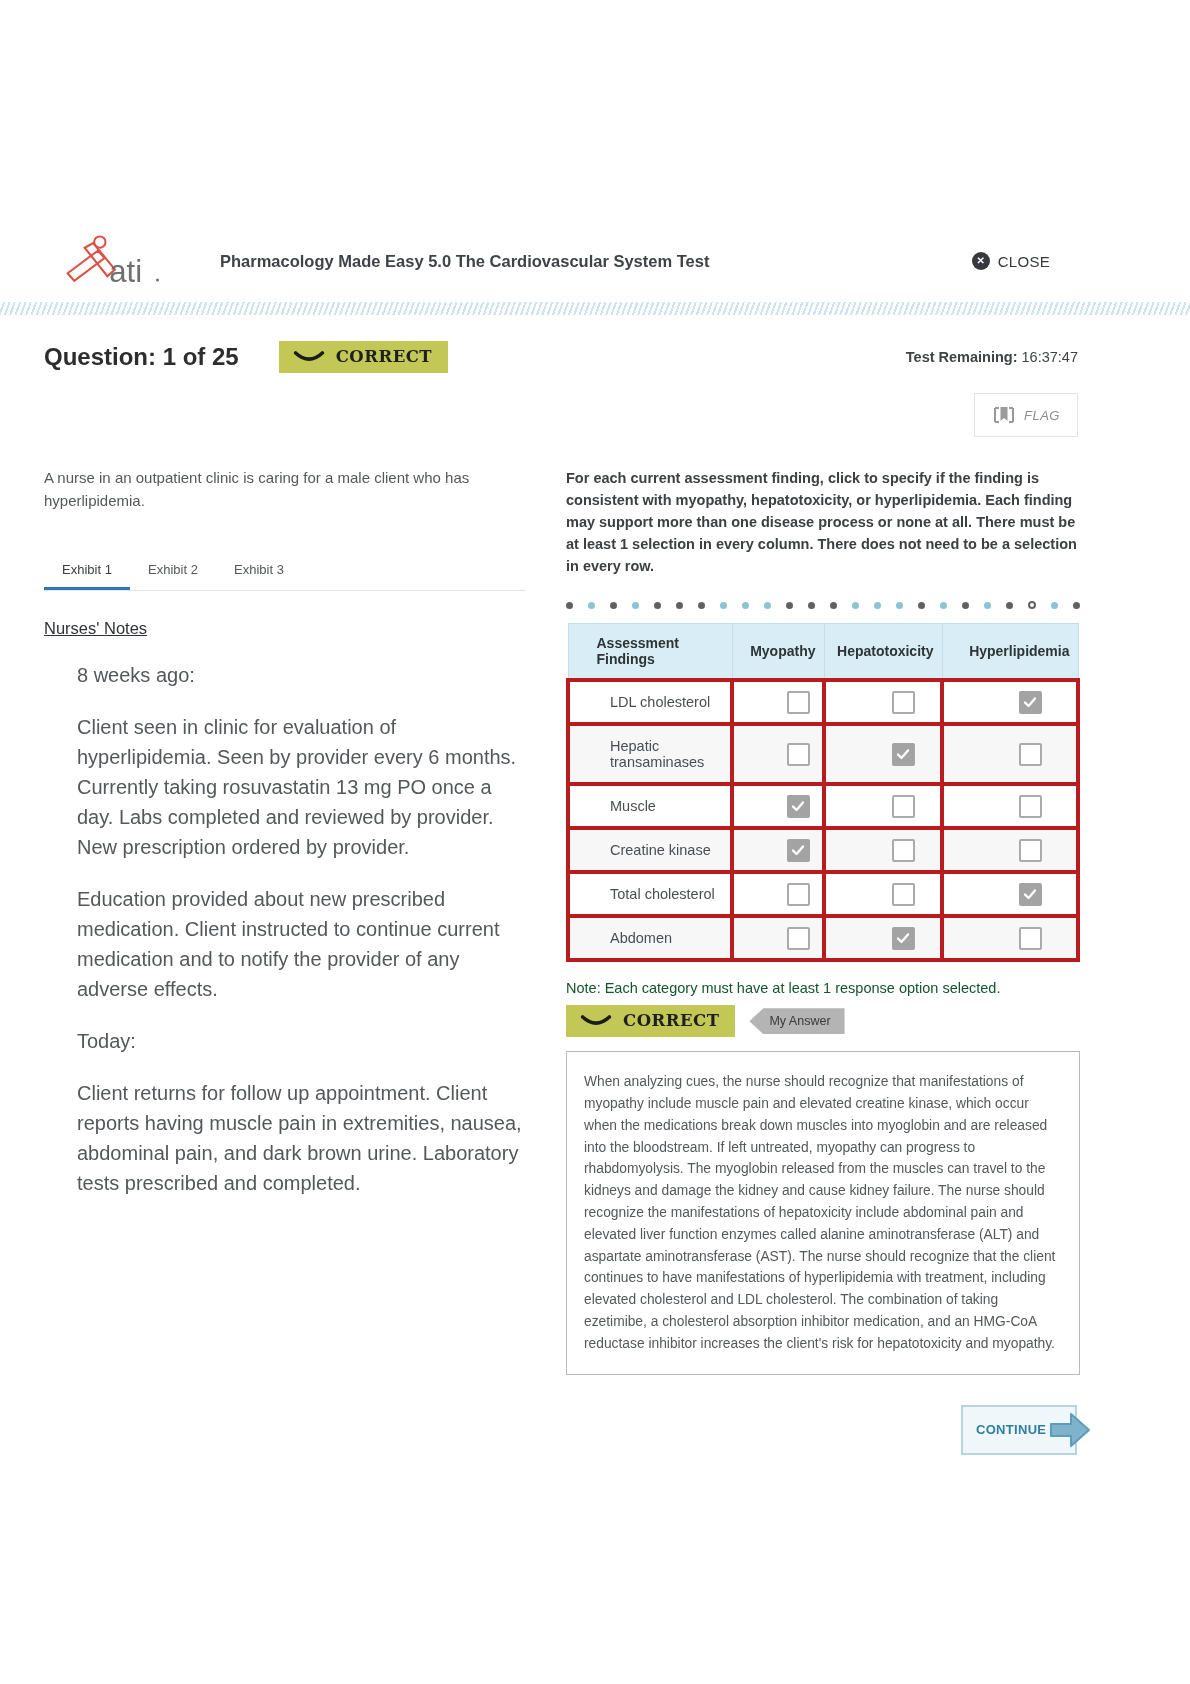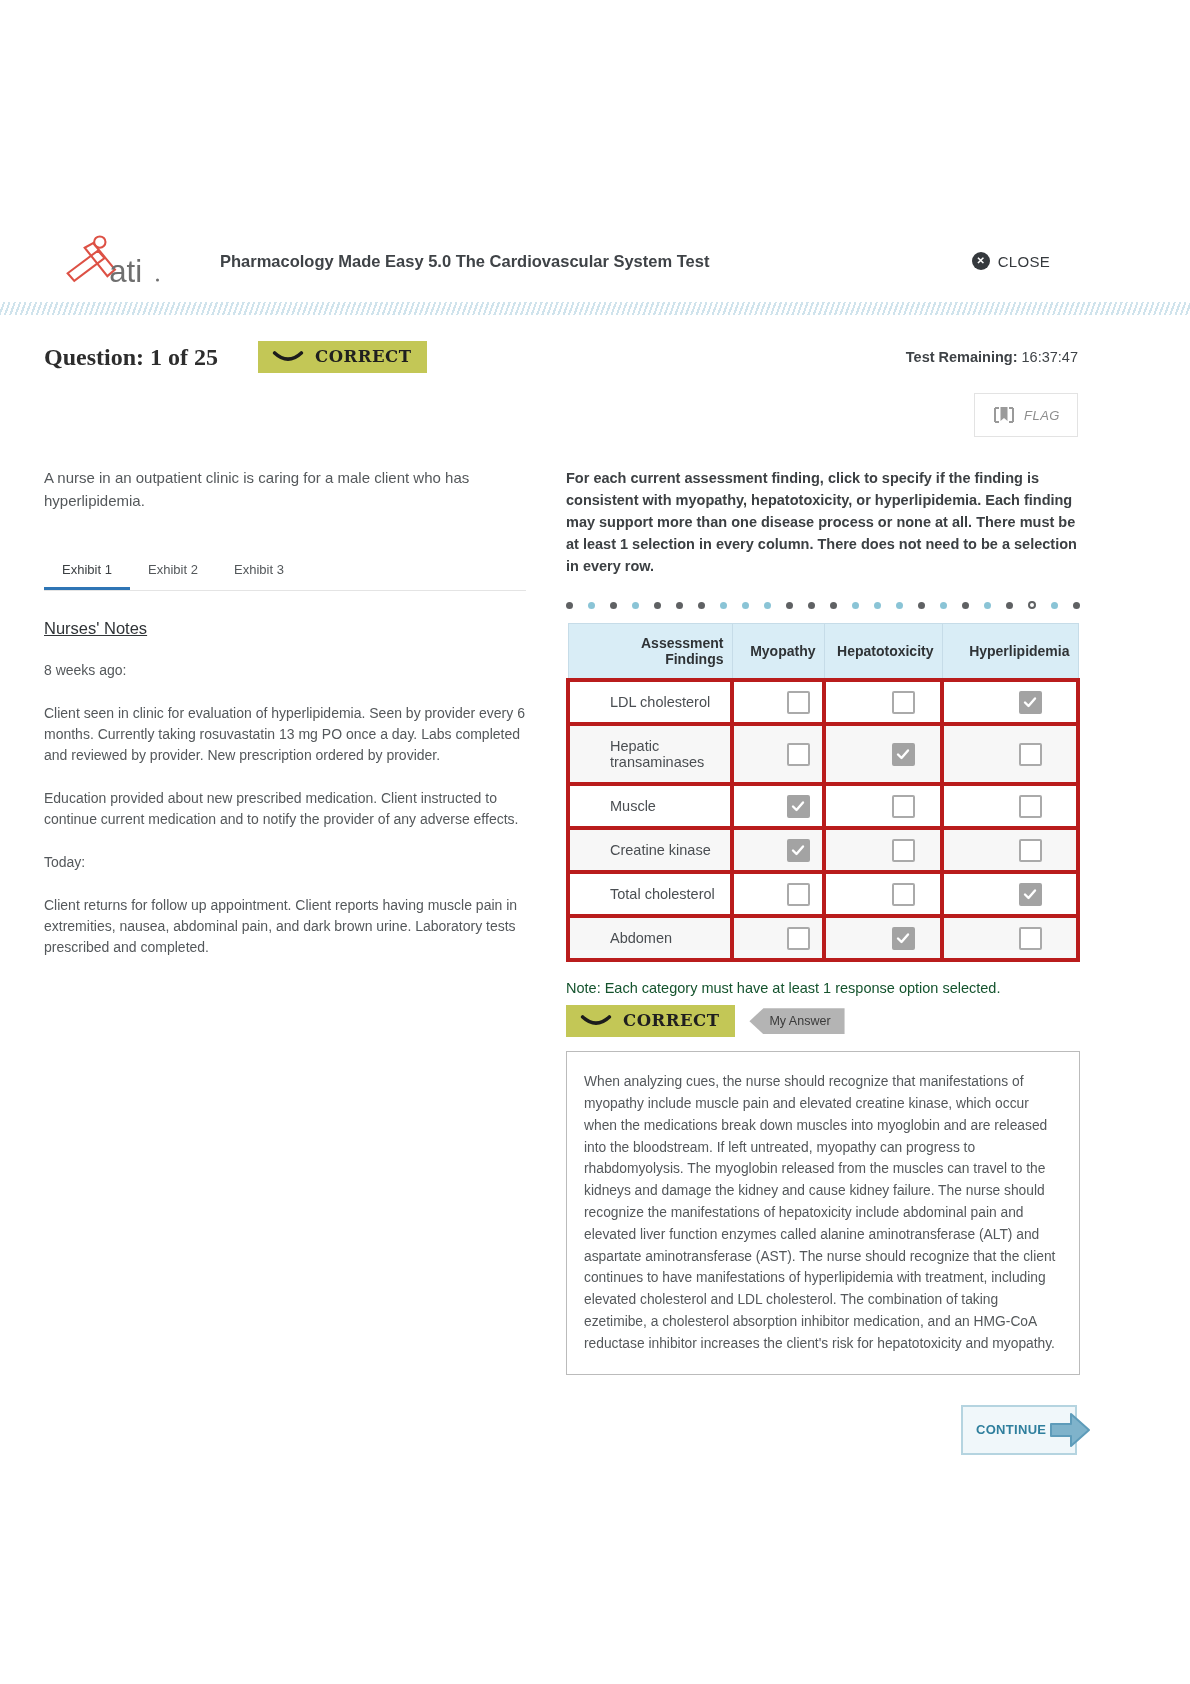--- a/index.html
+++ b/index.html
@@ -14,21 +14,21 @@
   .close-btn { margin-left:auto; display:flex; align-items:center; gap:8px; cursor:pointer; }
   .close-icon { width:18px; height:18px; border-radius:50%; background:#35393d; color:#fff;
     font-size:10px; line-height:18px; text-align:center; font-weight:bold; }
   .close-label { font-size:15px; color:#35393d; letter-spacing:.3px; }
 
   .striped-divider { margin-top:10px; height:13px;
     background:repeating-linear-gradient(110deg,#ffffff 0 3px,#cfe3ec 3px 5px); }
 
   
   .question-bar { display:flex; align-items:center; padding:26px 112px 0 44px; }
-  .question-title { font-family:Liberation Serif, serif; font-weight:bold; font-size:24px; color:#2d2d2d; }
+  .question-title { font-family:Liberation Sans, sans-serif; font-weight:bold; font-size:24px; color:#2d2d2d; }
   .correct-badge { background:var(--correct-bg,#c3c756); display:inline-flex; align-items:center;
     gap:11px; padding:6px 16px 7px 14px; font-family:"DejaVu Serif", serif; font-weight:bold;
     font-size:16.5px; color:#1f1f1f; letter-spacing:.5px; }
   .question-bar .correct-badge { margin-left:40px; }
   .smile-icon { width:32px; height:13px; display:inline-block; }
   .time-remaining { margin-left:auto; font-size:14.5px; color:#3f4347; }
   .time-remaining .lbl { font-weight:bold; }
 
   .flag-row { display:flex; justify-content:flex-end; padding:20px 112px 0;font-style:italic; }
   .flag-btn { width:104px; height:44px; border:1px solid #e3e3e3; background:#fff;
@@ -41,36 +41,36 @@
   .right-col { flex:1; min-width:0; }
 
   .stem { font-size:15px; color:#54585b; line-height:1.5; }
 
   .tabs { display:flex; margin-top:42px; border-bottom:1px solid #e4e4e4; }
   .tab { width:86px; padding:8px 0 13px 18px; font-size:13px; color:#54585b; cursor:pointer; }
   .tab.active { box-shadow:inset 0 -3px 0 var(--accent,#2e75b5); color:#3c4043; }
 
   .notes-title { margin-top:28px; font-size:16.5px; font-weight:normal; color:#2f3336;
     text-decoration:underline; }
-  .note-para { margin-top:22px; font-size:14px; color:#54585b; line-height:1.5; }
+  .note-para { margin-top:22px; font-size:20px; color:#54585b; line-height:1.5;margin-left:33px; }
 
   
   .instructions { font-size:14.5px; font-weight:bold; color:#3c4043; line-height:1.52; }
 
   .dots { display:flex; justify-content:space-between; align-items:center; margin-top:24px;
     width:100%; }
   .dot { width:7px; height:7px; border-radius:50%; flex:none; }
   .dot.d { background:#5f6163; }
   .dot.b { background:#8ac4d6; }
   .dot.o { width:8px; height:8px; background:#fff; border:2px solid #5f6163; }
 
   table.findings { border-collapse:collapse; width:100%; margin-top:14px; }
   table.findings th { background:var(--table-head-bg,#d9edf6); border:1px solid #c6dce8;
     font-size:14px; color:#2f3336; padding:11px 8px; text-align:right; }
-  table.findings th:first-child { text-align:right; padding-left:12px; width:164px; }
+  table.findings th:first-child { text-align:left; padding-left:28px; width:164px; }
   table.findings th:nth-child(2) { width:92px; }
   table.findings th:nth-child(3) { width:118px; }
   table.findings td { border:4px solid #b91c1c; background:#fff;padding-left:40px; }
   table.findings tr:nth-child(even) td { background:#f7f7f7; }
   .finding-cell { font-size:14.5px; color:#4a4e52; padding:12px 12px; }
   .check-cell { text-align:center; }
   .checkbox { display:inline-flex; width:23px; height:23px; border:2px solid #aaaaaa;
     border-radius:2px; background:#fff; align-items:center; justify-content:center;
     vertical-align:middle; cursor:pointer; }
   .checkbox.checked { background:var(--checked-gray,#a3a3a3); border-color:var(--checked-gray,#a3a3a3); }

